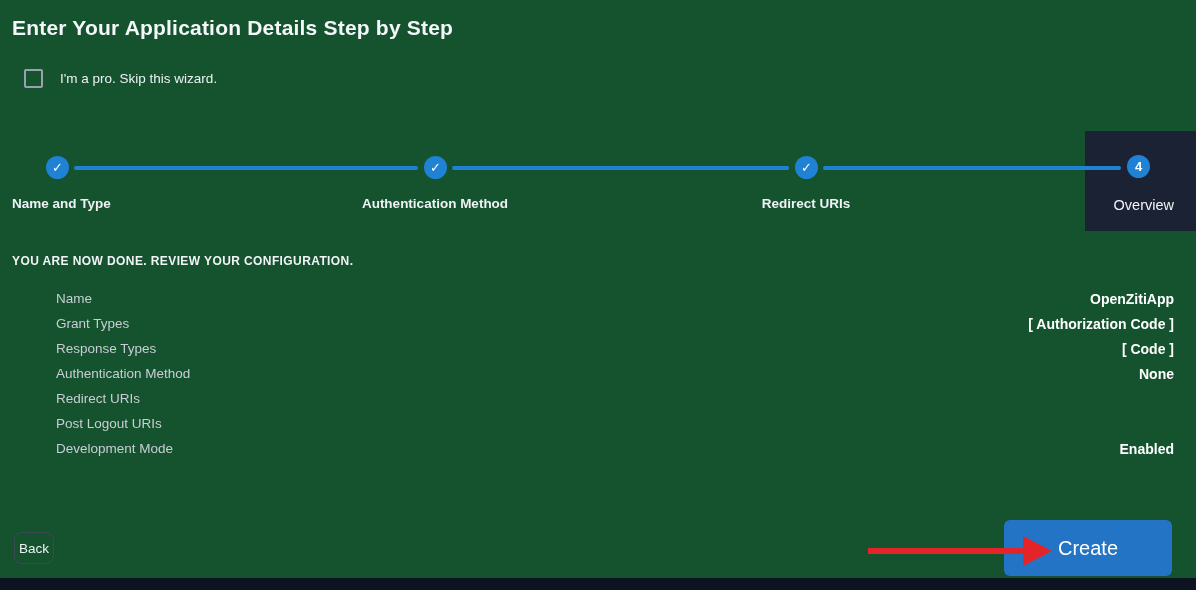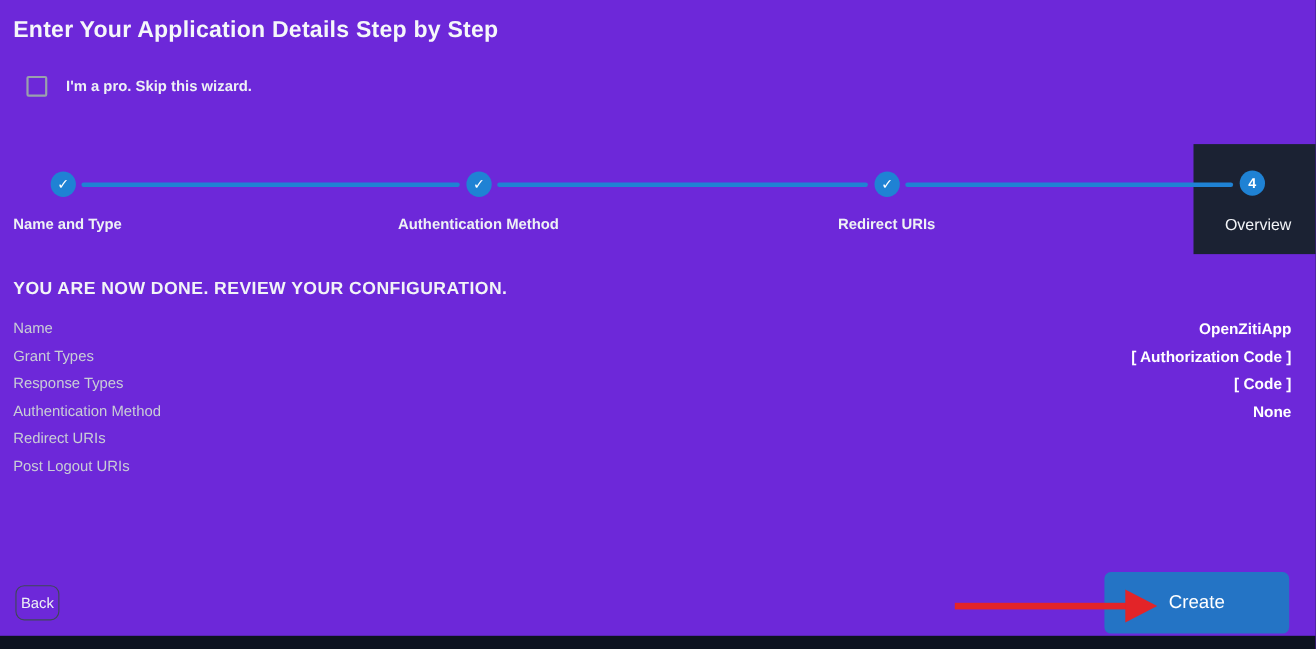--- a/index.html
+++ b/index.html
@@ -7,21 +7,21 @@
   body {
     font-family: "Liberation Sans", "DejaVu Sans", sans-serif;
     background: #0d1320;
     position: relative;
     overflow: hidden;
     color: #f2f4f7;
   }
   .card {
     position: absolute;
     left: 0; top: 0; width: 1196px; height: 578px;
-    background: #6d28d9;
+    background: #14532d;
   }
   
   .page-title {
     position: absolute;
     left: 12px; top: 16px;
     font-size: 21px;
     font-weight: 700;
     color: #f5f7fa;
     letter-spacing: 0.2px;
   }
@@ -35,21 +35,21 @@
   }
   .checkbox {
     width: 19px; height: 19px;
     border: 2px solid #99a1ad;
     border-radius: 2px;
     background: transparent;
     cursor: pointer;
   }
   .skip-label {
     font-size: 13.5px;
-    font-weight: 700;
+    font-weight: 400;
     color: #eef1f5;
   }
   
   .stepper { position: absolute; left: 0; top: 120px; width: 1196px; height: 112px; }
   .active-step-panel {
     position: absolute;
     left: 1085px; top: 11px;
     width: 111px; height: 100px;
     background: #1b2233;
   }
@@ -96,29 +96,30 @@
     right: 22px;
     top: 77px;
     font-weight: 400;
     font-size: 14.5px;
     color: #f2f4f7;
   }
   
   .review-heading {
     position: absolute;
     left: 12px; top: 254px;
-    font-size: 16px;
+    font-size: 12px;
     font-weight: 600;
     color: #f2f4f7;
     letter-spacing: 0.4px;
   }
   .review-rows {
     position: absolute;
     left: 0; top: 286px;
     width: 1196px;
+    padding-left: 44px;
   }
   .review-row {
     height: 25px;
     display: flex;
     align-items: center;
     justify-content: space-between;
     padding-left: 12px;
     padding-right: 22px;
   }
   .row-label {
@@ -149,21 +150,21 @@
   }
   .create-button {
     position: absolute;
     left: 1004px; top: 520px;
     width: 168px; height: 56px;
     background: #2474c5;
     border: none;
     border-radius: 6px;
     color: #ffffff;
     font-family: "Liberation Sans", sans-serif;
-    font-size: 17px;
+    font-size: 20px;
     cursor: pointer;
     z-index: 1;
   }
   
   .anno-arrow { position: absolute; z-index: 2; pointer-events: none; }
   .anno-arrow .shaft {
     position: absolute;
     left: 868px; top: 548px;
     width: 157px; height: 6px;
     background: #e32428;
@@ -234,20 +235,24 @@
       <span class="row-label">Authentication Method</span>
       <span class="row-value">None</span>
     </div>
     <div class="review-row">
       <span class="row-label">Redirect URIs</span>
     </div>
     <div class="review-row">
       <span class="row-label">Post Logout URIs</span>
       <span class="row-value"></span>
     </div>
+    <div class="review-row">
+      <span class="row-label">Development Mode</span>
+      <span class="row-value">Enabled</span>
+    </div>
   </div>
 
   <button class="back-button">Back</button>
   <button class="create-button">Create</button>
 
   <div class="anno-arrow">
     <div class="shaft"></div>
     <div class="head"></div>
   </div>
 

